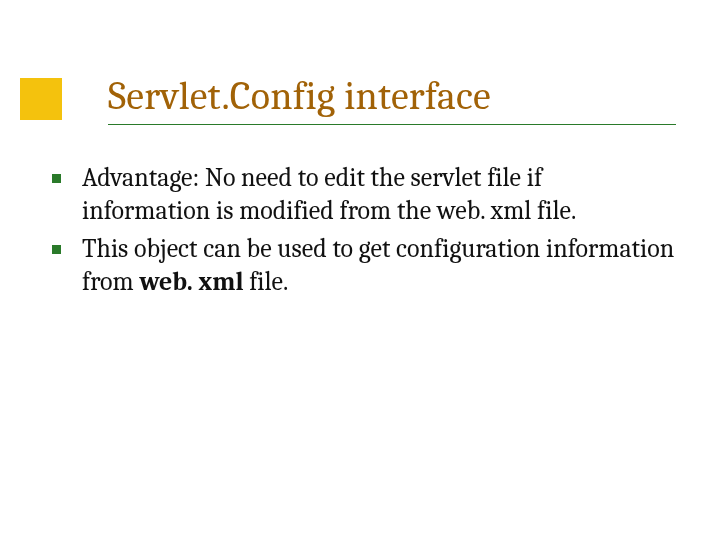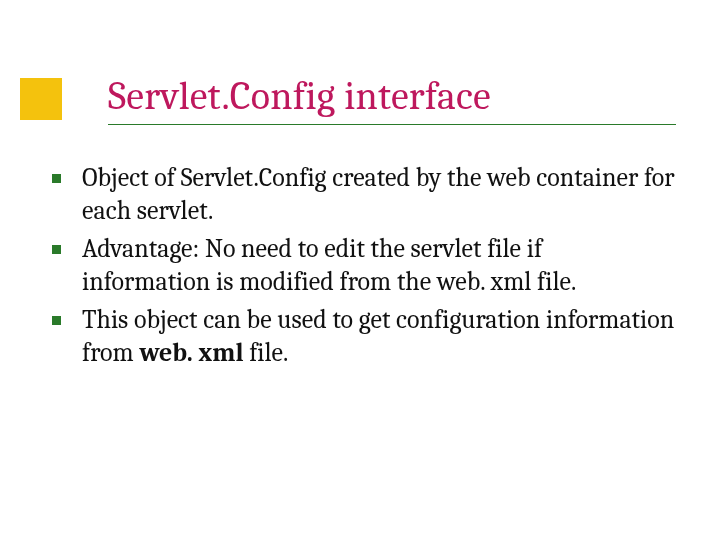--- a/index.html
+++ b/index.html
@@ -28,21 +28,21 @@
   }
   .title-wrap {
     position: absolute;
     left: 108px;
     top: 74px;
     right: 44px;
   }
   .title {
     font-size: 40px;
     line-height: 1.1;
-    color: #be185d;
+    color: #a16207;
     font-weight: 400;
     margin: 0 0 6px 0;
     letter-spacing: 0.2px;
   }
   .title-rule {
     border: 0;
     border-top: 1.5px solid #2a7a2a;
     margin: 2px 0 0 0;
     width: 100%;
   }
@@ -83,24 +83,20 @@
 
   <div class="title-wrap">
     <h1 class="title">Servlet.Config interface</h1>
     <hr class="title-rule">
   </div>
 
   <div class="body">
     <ul class="bullets">
       <li>
         <span class="sq"></span>
-        <span>Object of Servlet.Config created by the web container for each servlet.</span><span class="bold"></span><span></span>
-      </li>
-      <li>
-        <span class="sq"></span>
         <span>Advantage: No need to edit the servlet file if information is modified from the web. xml file.</span><span class="bold"></span><span></span>
       </li>
       <li>
         <span class="sq"></span>
         <span>This object can be used to get configuration information from </span><span class="bold">web. xml</span><span> file.</span>
       </li>
     </ul>
   </div>
 
 </div>

